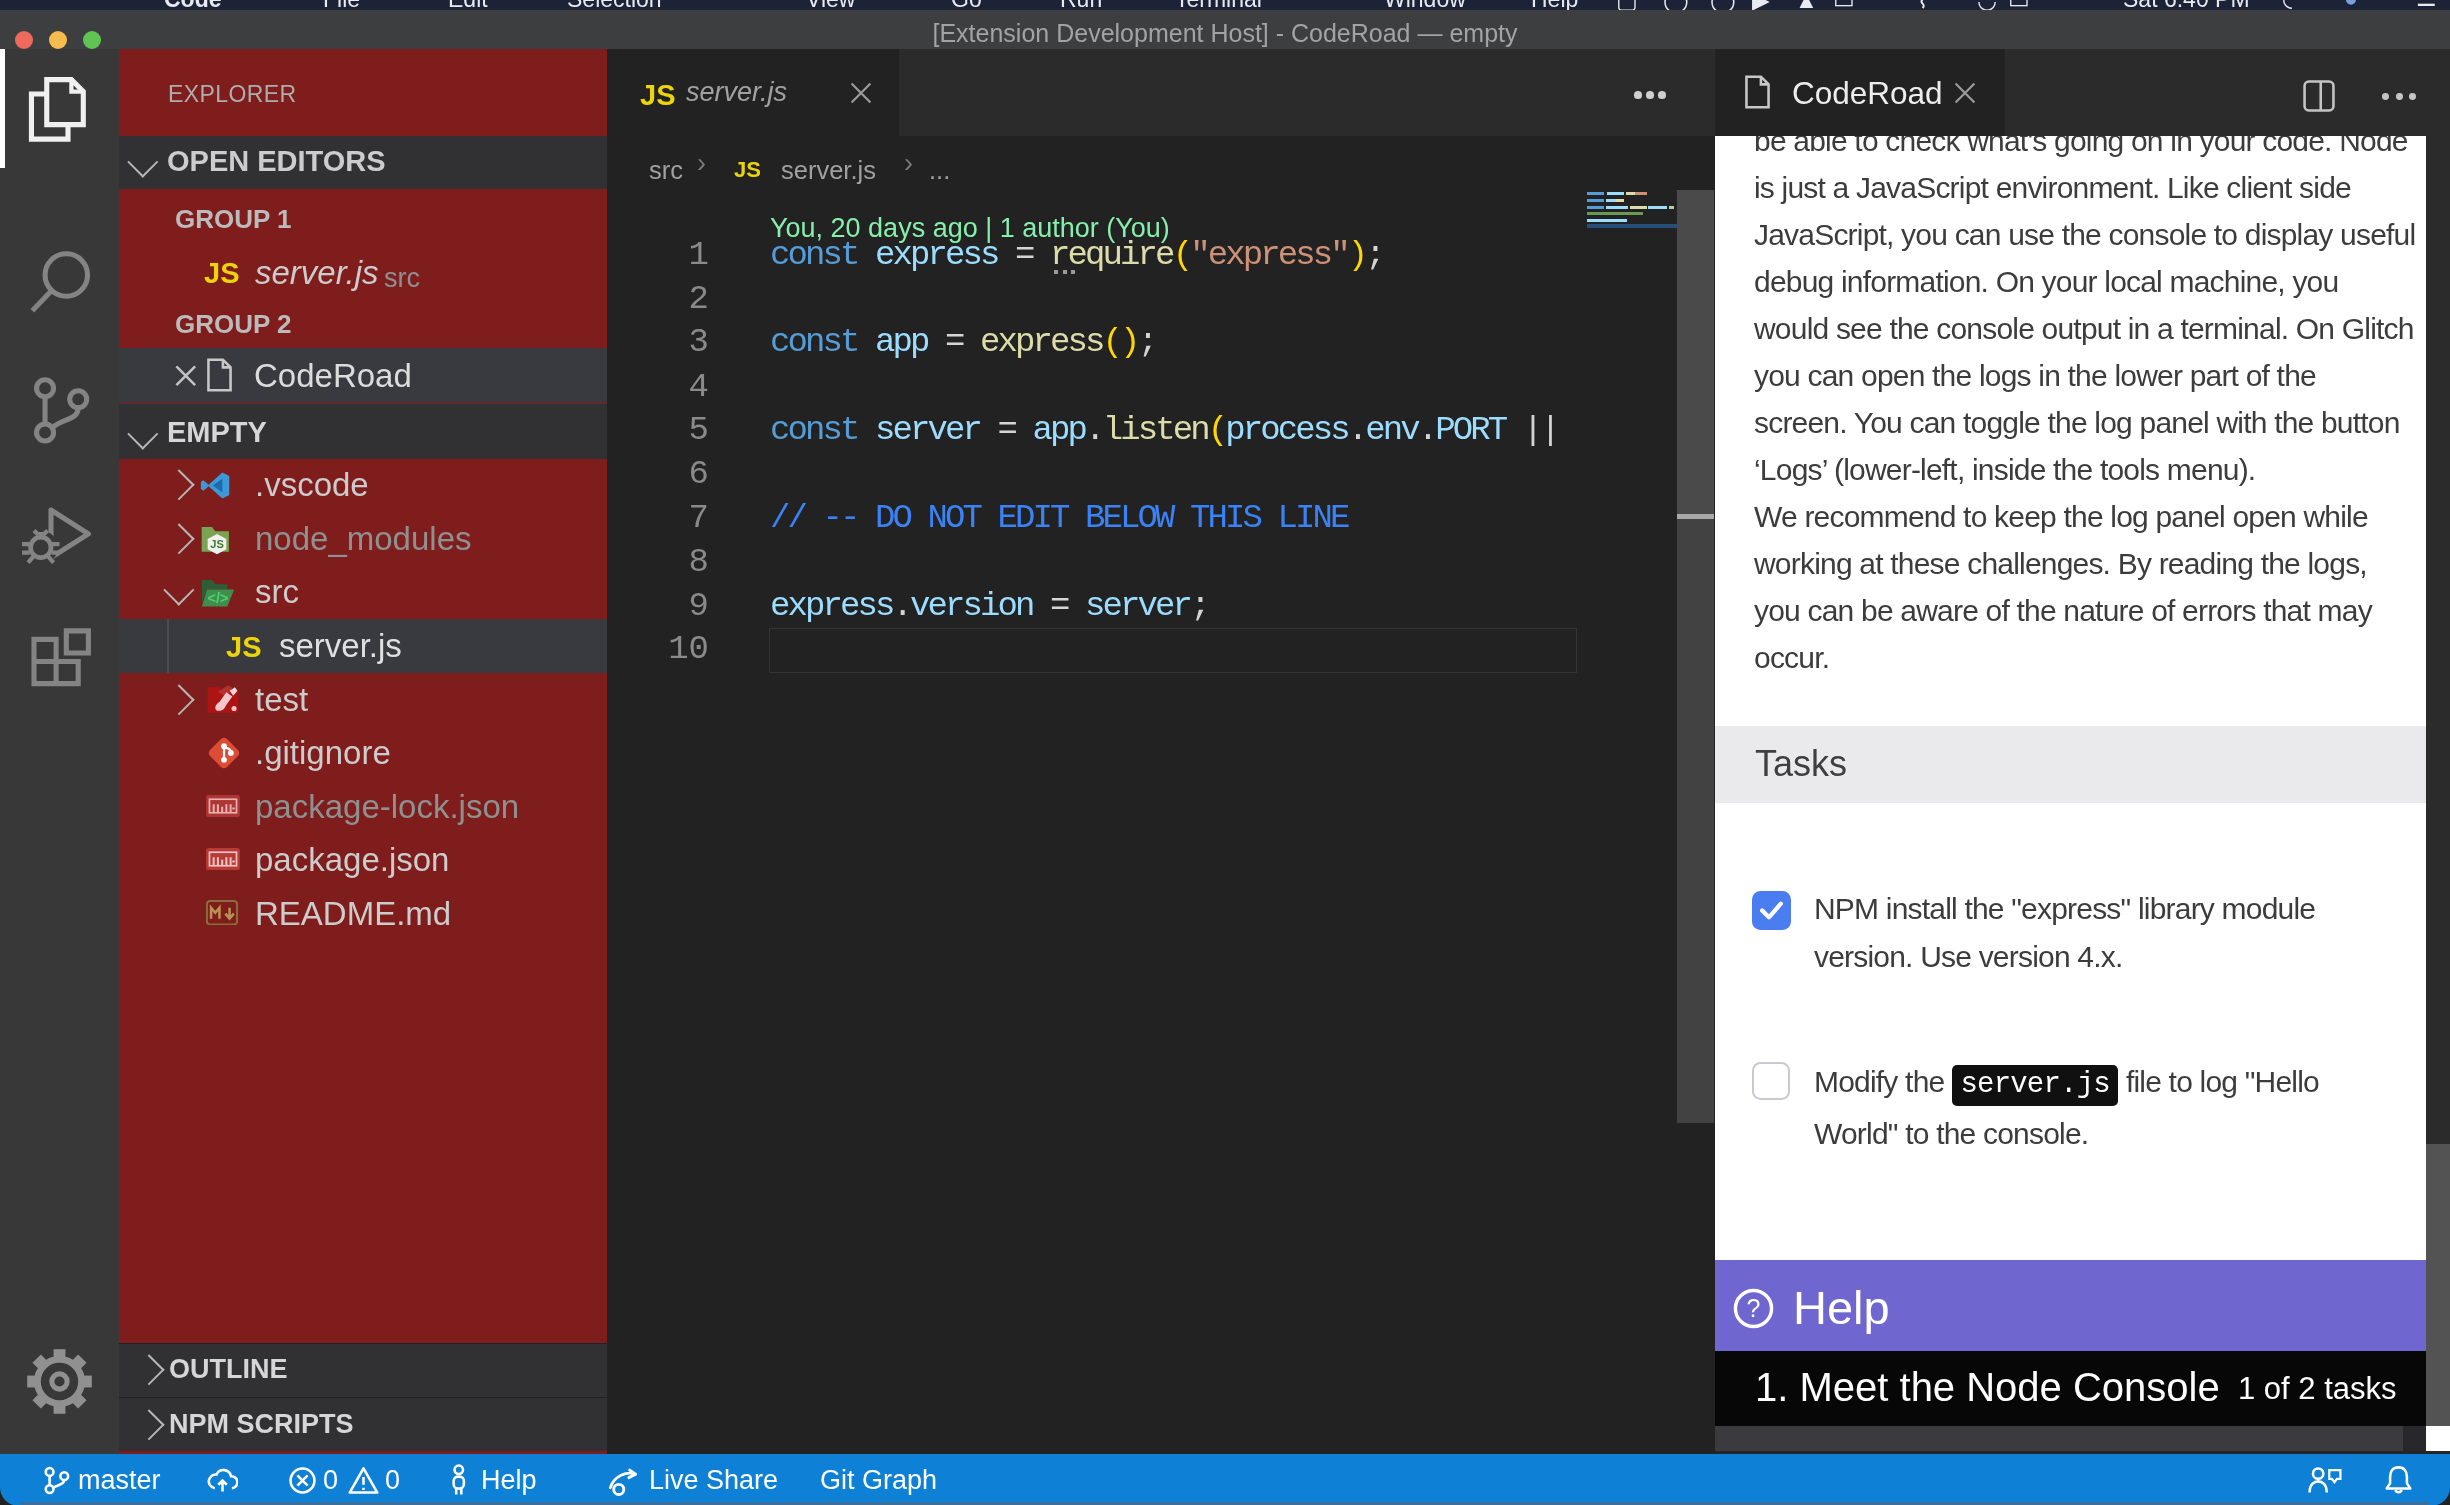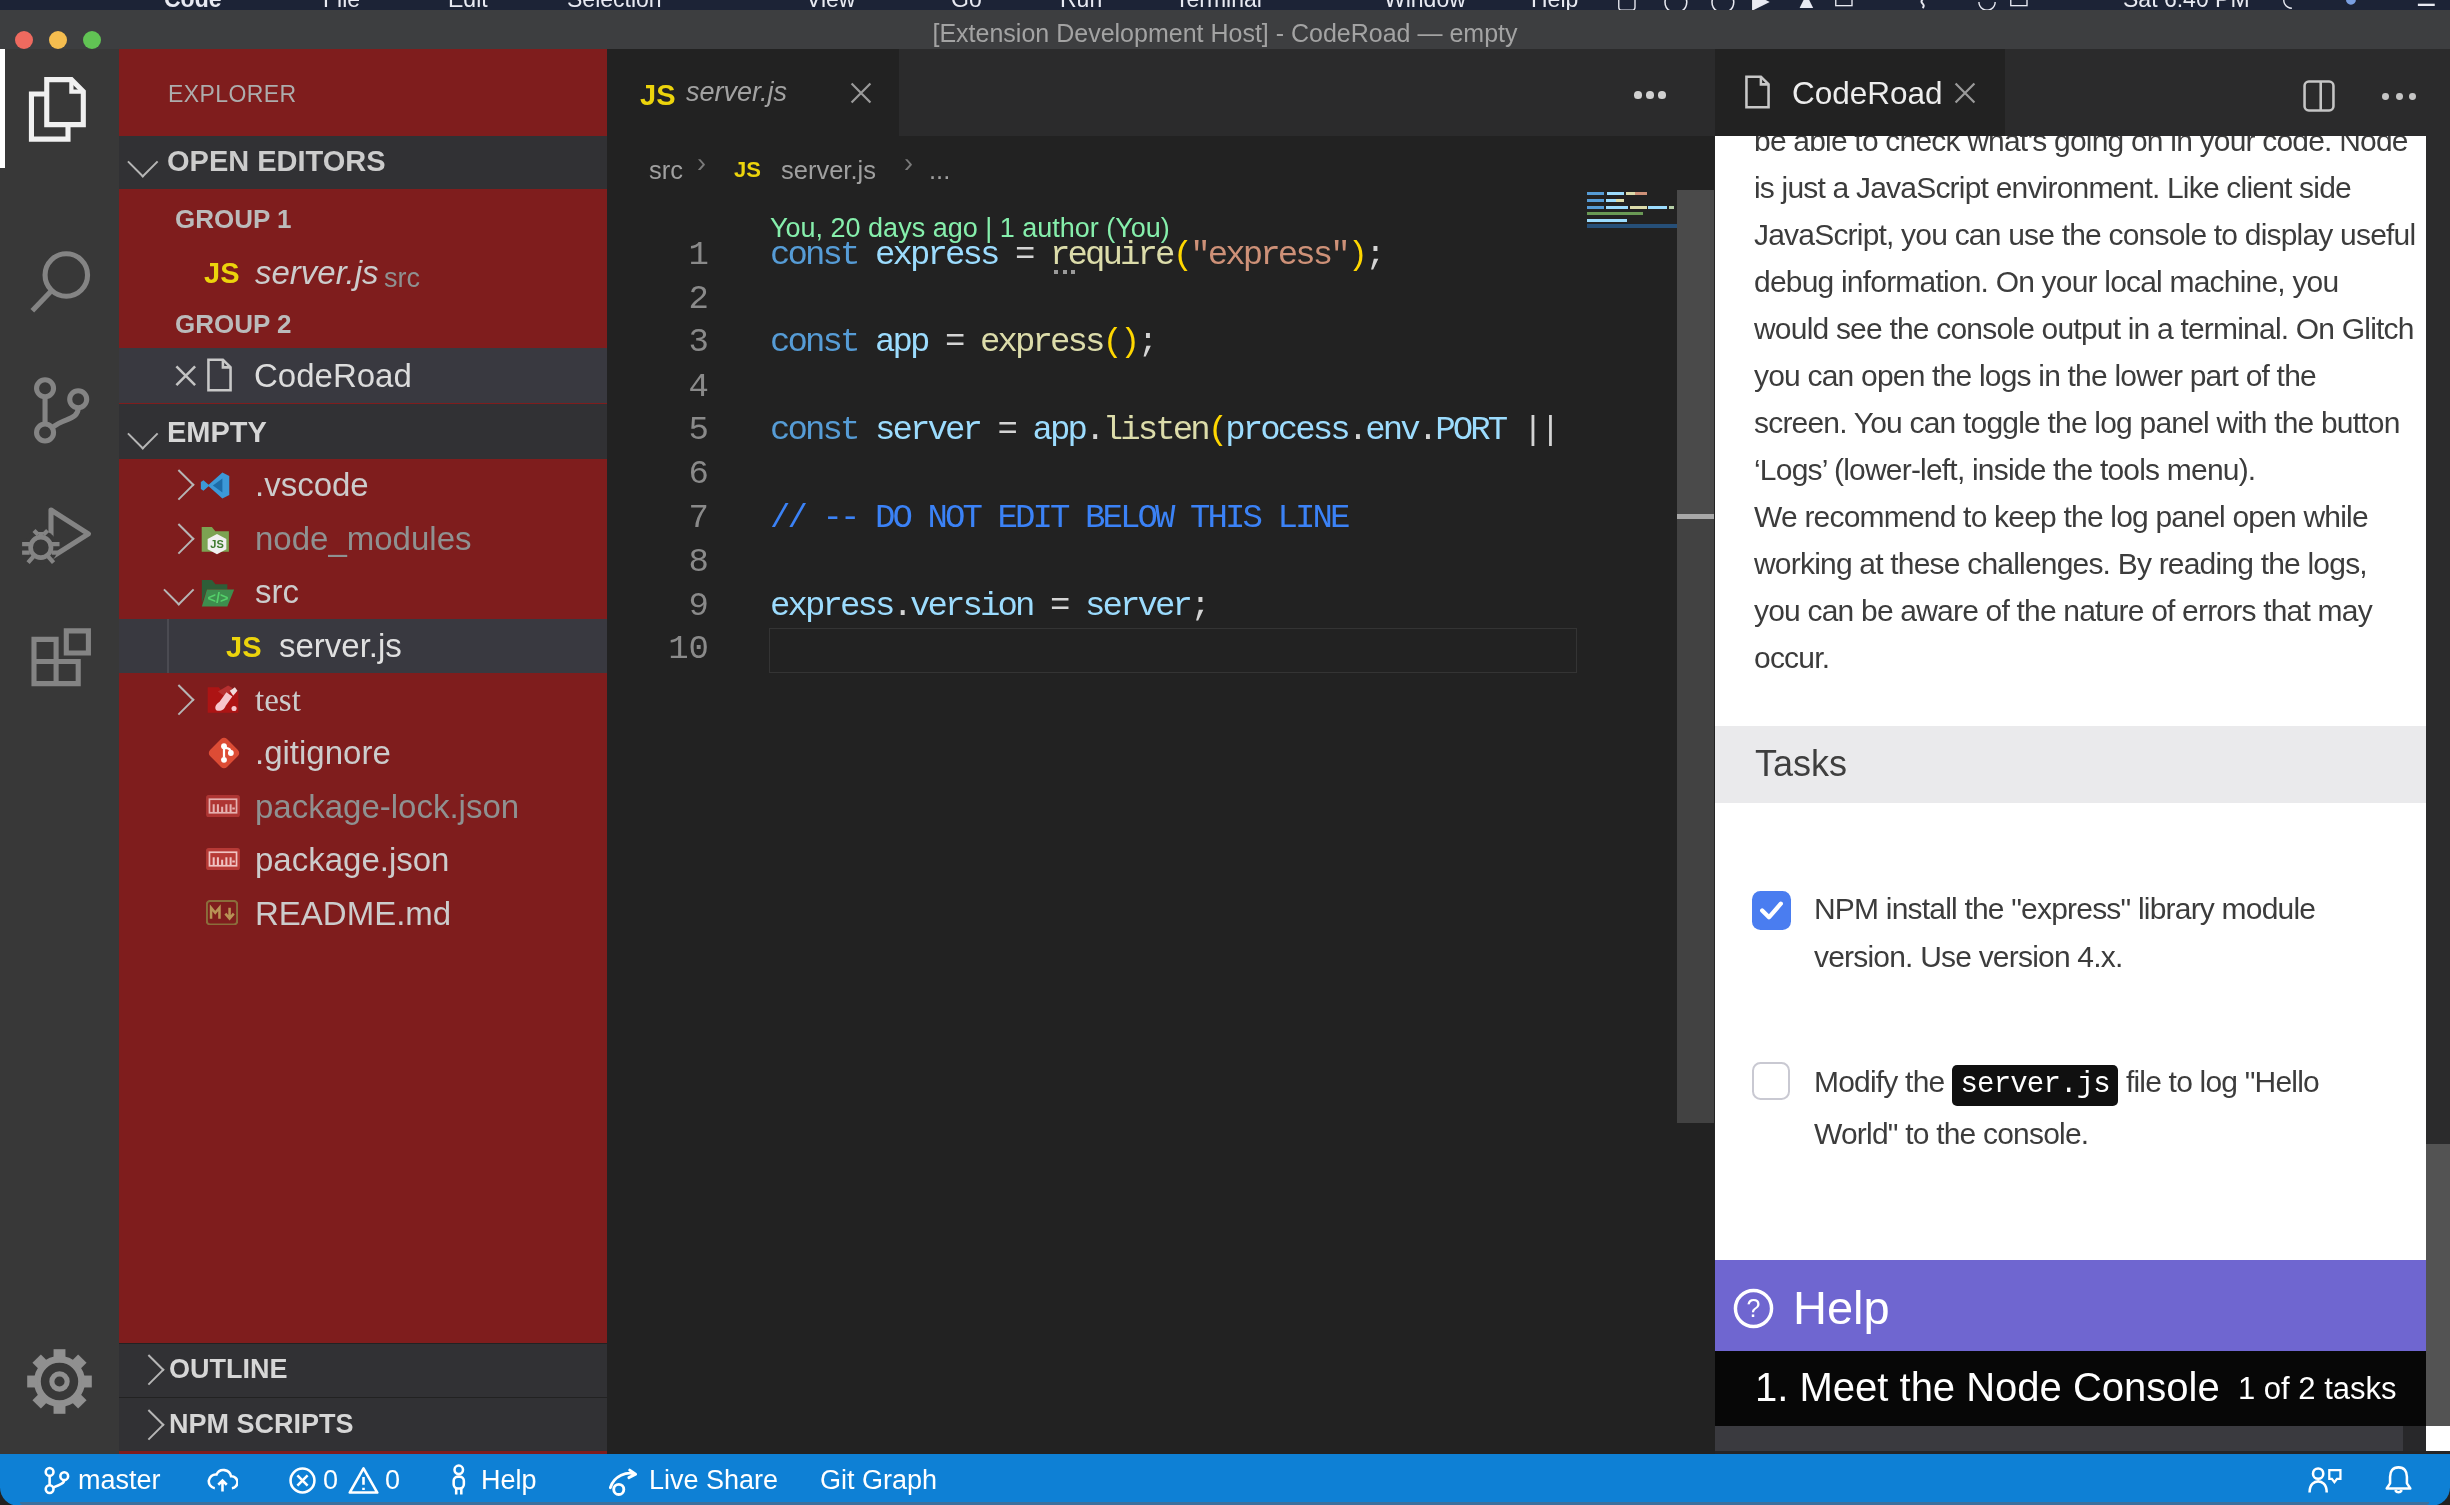--- a/index.html
+++ b/index.html
@@ -181,21 +181,21 @@
       </svg>
     <div class="rlabel" style="left:136px;top:7.7px;">src</div>
   </div>
 
   <div class="row rowsel" style="top:570px;">
     <div style="position:absolute;left:48px;top:0;width:1.7px;height:54px;background:#4b4b52;"></div>
     <div class="jsbadge" style="left:107px;top:12px;">JS</div>
     <div class="rlabel" style="left:160px;top:7.7px;color:#e0e0e0;">server.js</div>
   </div>
 
-  <div class="row" style="top:624px;font-family:Liberation Serif, serif;">
+  <div class="row" style="top:624px;">
     <div class="chev right" style="left:49px;top:16px;"></div>
     <svg style="position:absolute;left:87px;top:10.2px;" width="34" height="34" viewBox="0 0 40 40">
         <path d="M2 5 h13 l4 5 h19 v25 h-36 z" fill="#ad1414"></path>
         <path d="M14 10 l12 -7 5 3 -7 11 z" fill="#b73030"></path>
         <path d="M28 9 l6 -4 3 4 -5 6 z" fill="#f0dada"></path>
         <path d="M12 32 c-3 -4 1 -8 4 -10 l8 -11 7 5 -8 11 c-1 4 -6 7 -11 5 z" fill="#f6c6cc"></path>
         <circle cx="33" cy="30" r="3" fill="#f6c6cc"></circle>
       </svg>
     <div class="rlabel" style="left:136px;top:7.7px;">test</div>
   </div>

